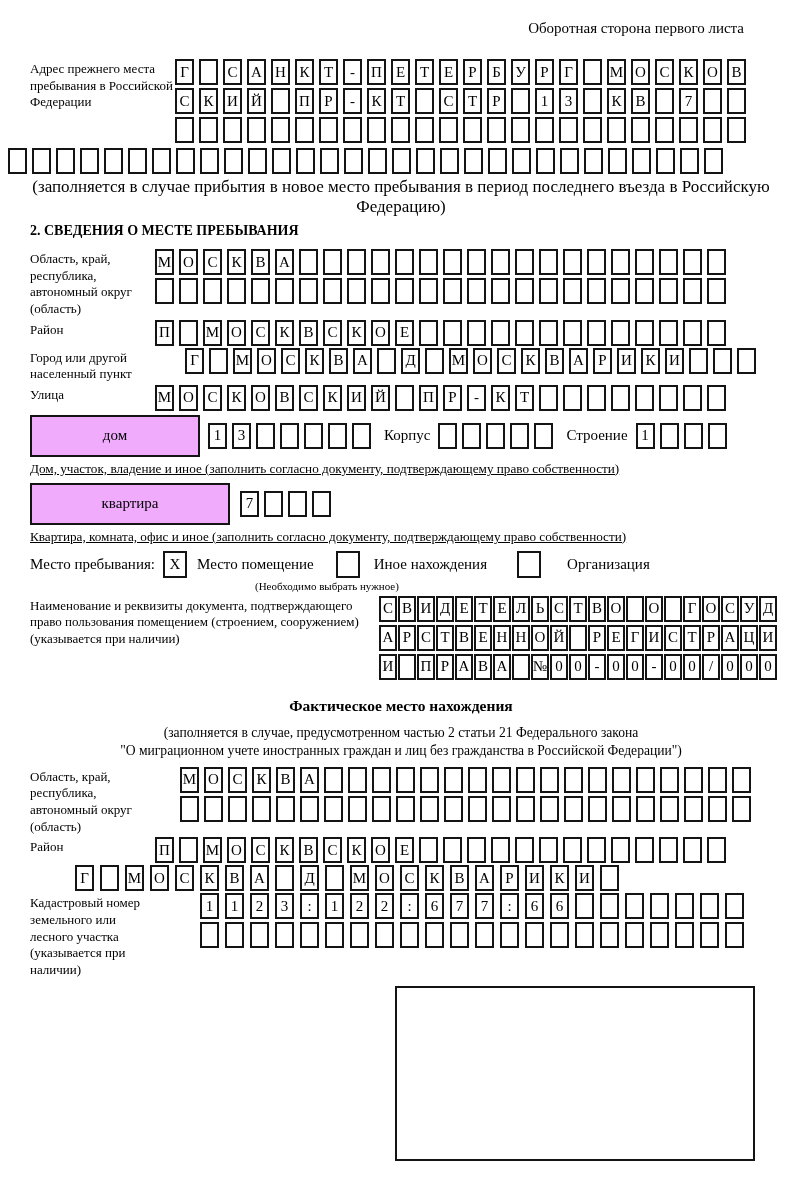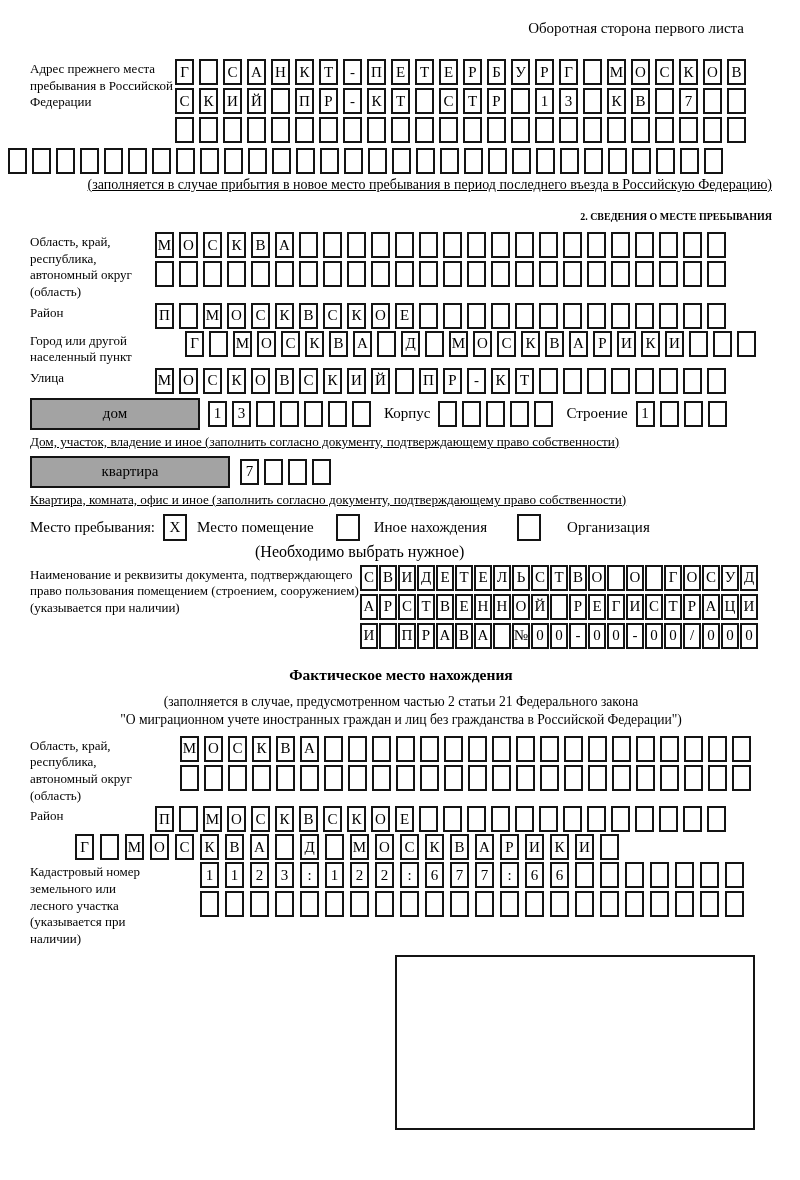--- a/index.html
+++ b/index.html
@@ -15,37 +15,37 @@
   .rows > .cells{margin-bottom:3px;}
   .cells{display:flex;}
   .cell{
     box-sizing:border-box;flex-shrink:0;width:19px;height:26px;margin-right:5px;
     border:2px solid #141414;display:flex;align-items:center;justify-content:center;
     font-size:15px;line-height:1;background:#fff;
   }
   .tight .cell{margin-right:1px;width:18px;}
   .wide .cell{margin-right:6px;}
   .fullrow{margin-left:-22px;margin-top:1px;}
-  .note{font-size:14px;text-align:right;margin:3px 0 4px;text-decoration:underline;}
+  .note{font-size:17px;text-align:center;margin:3px 0 4px;}
   .note-left{font-size:13.2px;text-align:left;margin:4px 0 6px;text-decoration:underline;}
-  .sec-heading{text-align:right;font-weight:bold;font-size:10px;margin:18px 0 10px;}
+  .sec-heading{text-align:left;font-weight:bold;font-size:14px;margin:6px 0 10px;}
   .sub-heading{text-align:center;font-weight:bold;font-size:15.5px;margin:14px 0 10px;}
   .sub-note{font-size:13.6px;text-align:center;margin:0 0 2px;}
   .wbox{
-    box-sizing:border-box;border:2px solid #141414;height:32px;
-    display:flex;align-items:center;justify-content:center;font-size:15px;flex-shrink:0;background:#a3a3a3;
+    box-sizing:border-box;border:2px solid #141414;height:42px;
+    display:flex;align-items:center;justify-content:center;font-size:15px;flex-shrink:0;background:#f0abfc;
   }
   .houserow{display:flex;align-items:center;margin:4px 0 2px;}
   .inlinelabel{font-size:15px;margin:0 8px;white-space:nowrap;}
   .stayrow{display:flex;align-items:center;margin:6px 0 2px;font-size:15px;}
   .checkbox{
     box-sizing:border-box;width:24px;height:27px;border:2px solid #141414;flex-shrink:0;
     display:flex;align-items:center;justify-content:center;font-size:15px;background:#fff;
   }
-  .stay-note{font-size:16px;margin-left:225px;margin-bottom:4px;}
+  .stay-note{font-size:11px;margin-left:225px;margin-bottom:4px;}
   .indent30{margin-left:30px;} .indent25{margin-left:25px;} .indent45{margin-left:45px;}
   .markbox{
     box-sizing:border-box;width:360px;height:175px;border:2px solid #141414;
     margin-left:365px;margin-top:8px;background:#fff;
   }
 </style>
 </head>
 <body>
 
 <div class="top-note">Оборотная сторона первого листа</div>
@@ -369,21 +369,21 @@
   <span class="checkbox"></span>
   <span style="width:14px;"></span>
   <span>Иное нахождения</span>
   <span style="width:30px;"></span>
   <span class="checkbox"></span>
   <span style="width:26px;"></span>
   <span>Организация</span>
 </div>
 <div class="stay-note">(Необходимо выбрать нужное)</div>
 
-<div class="frow" style="margin-top:4px;">
+<div class="frow" style="margin-top:4px;gap:19px;">
   <div class="flabel w330">Наименование и реквизиты документа, подтверждающего право пользования помещением (строением, сооружением) (указывается при наличии)</div>
   <div class="rows">
     <div class="cells tight">
         <span class="cell">С</span>
         <span class="cell">В</span>
         <span class="cell">И</span>
         <span class="cell">Д</span>
         <span class="cell">Е</span>
         <span class="cell">Т</span>
         <span class="cell">Е</span>

